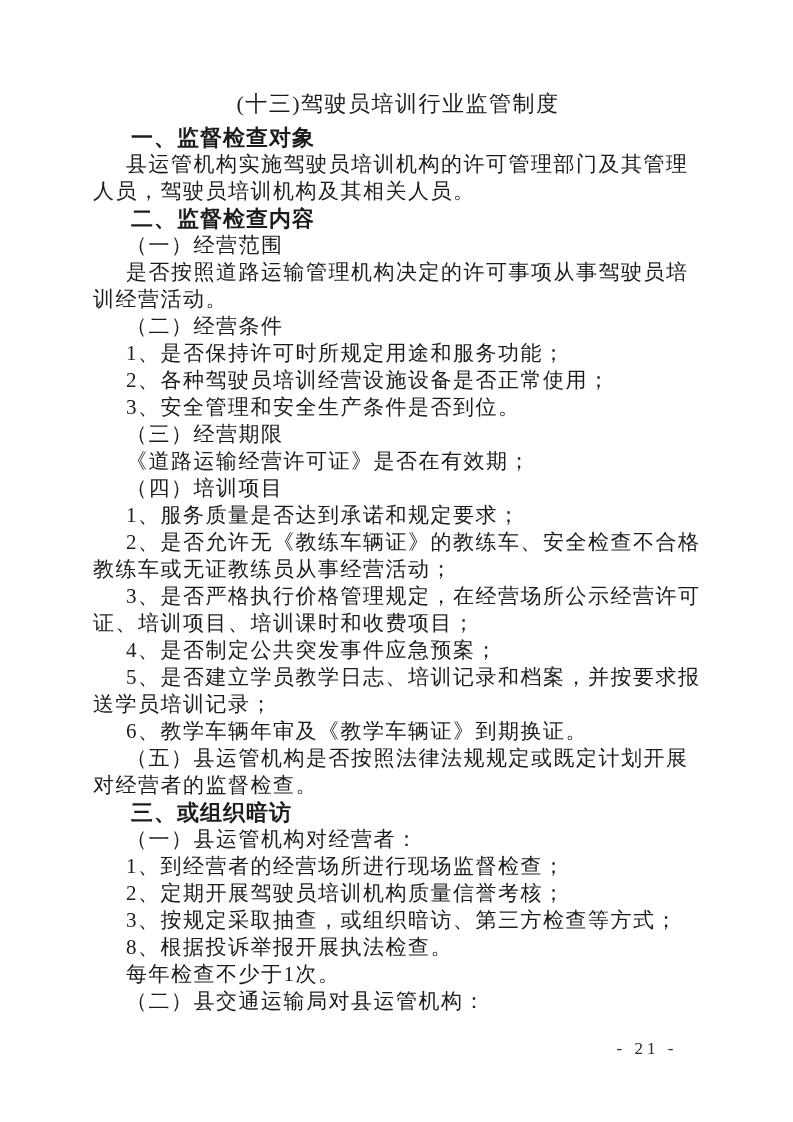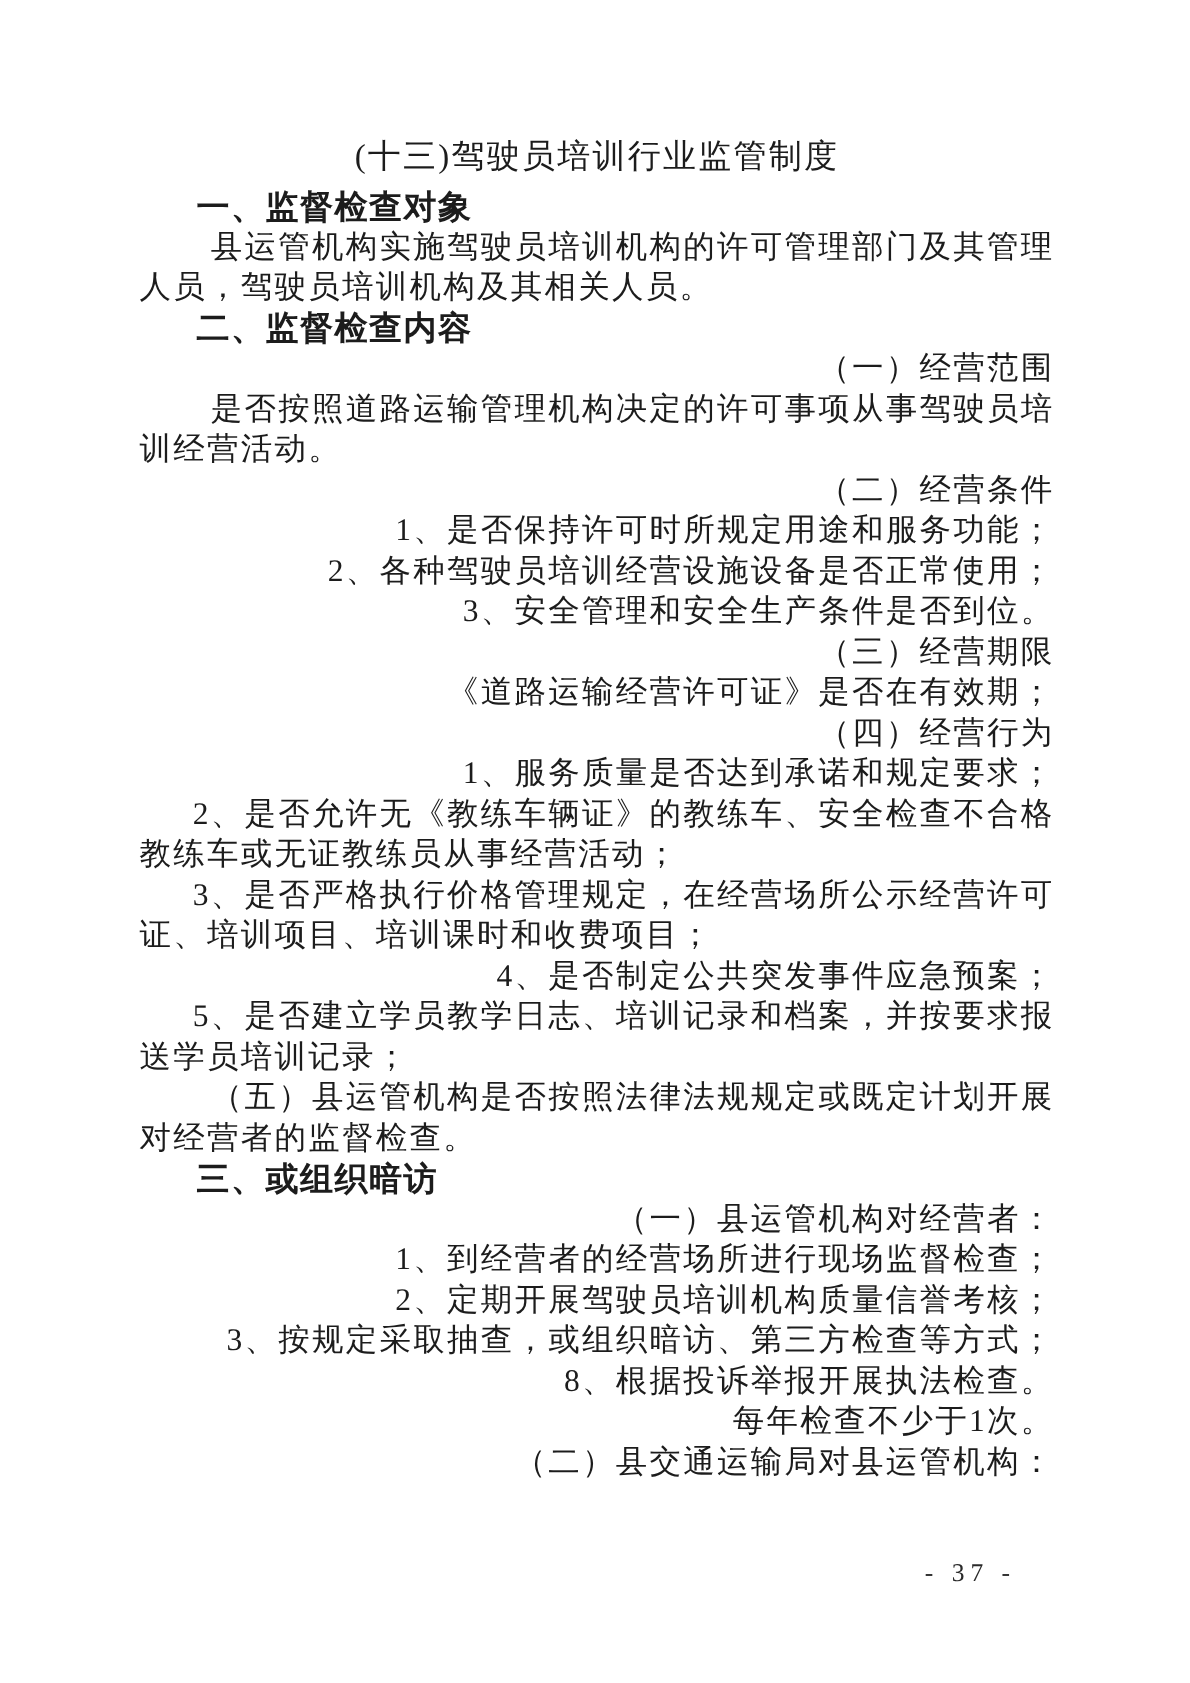--- a/index.html
+++ b/index.html
@@ -27,21 +27,21 @@
     text-align: center;
     white-space: nowrap;
   }
   .line {
     height: 27px;
     line-height: 27px;
     font-size: 21px;
     letter-spacing: 1.5px;
     white-space: nowrap;
   }
-  .line.indent { text-indent: 33px; text-align: right; }
+  .line.indent { text-indent: 33px; }
   .line.flush  { text-indent: 0; }
   .line.heading {
     font-family: Liberation Serif, serif;
     font-weight: 700;
     font-size: 22px;
     letter-spacing: 1px;
     text-indent: 38px;
   }
   .page-number {
     position: absolute;
@@ -68,35 +68,36 @@
         <div class="line heading">二、监督检查内容</div>
         <div class="line indent">（一）经营范围</div>
         <div class="line indent">是否按照道路运输管理机构决定的许可事项从事驾驶员培</div>
         <div class="line flush">训经营活动。</div>
         <div class="line indent">（二）经营条件</div>
         <div class="line indent">1、是否保持许可时所规定用途和服务功能；</div>
         <div class="line indent">2、各种驾驶员培训经营设施设备是否正常使用；</div>
         <div class="line indent">3、安全管理和安全生产条件是否到位。</div>
         <div class="line indent">（三）经营期限</div>
         <div class="line indent">《道路运输经营许可证》是否在有效期；</div>
-        <div class="line indent">（四）经营行为</div>
+        <div class="line indent">（四）培训项目</div>
         <div class="line indent">1、服务质量是否达到承诺和规定要求；</div>
         <div class="line indent">2、是否允许无《教练车辆证》的教练车、安全检查不合格</div>
         <div class="line flush">教练车或无证教练员从事经营活动；</div>
         <div class="line indent">3、是否严格执行价格管理规定，在经营场所公示经营许可</div>
         <div class="line flush">证、培训项目、培训课时和收费项目；</div>
         <div class="line indent">4、是否制定公共突发事件应急预案；</div>
         <div class="line indent">5、是否建立学员教学日志、培训记录和档案，并按要求报</div>
         <div class="line flush">送学员培训记录；</div>
+        <div class="line indent">6、教学车辆年审及《教学车辆证》到期换证。</div>
         <div class="line indent">（五）县运管机构是否按照法律法规规定或既定计划开展</div>
         <div class="line flush">对经营者的监督检查。</div>
         <div class="line heading">三、或组织暗访</div>
         <div class="line indent">（一）县运管机构对经营者：</div>
         <div class="line indent">1、到经营者的经营场所进行现场监督检查；</div>
         <div class="line indent">2、定期开展驾驶员培训机构质量信誉考核；</div>
         <div class="line indent">3、按规定采取抽查，或组织暗访、第三方检查等方式；</div>
         <div class="line indent">8、根据投诉举报开展执法检查。</div>
         <div class="line indent">每年检查不少于1次。</div>
         <div class="line indent">（二）县交通运输局对县运管机构：</div>
       </div>
   </div>
-  <div class="page-number">- 37 -</div>
+  <div class="page-number">- 21 -</div>
 </div>
 
 </body></html>

